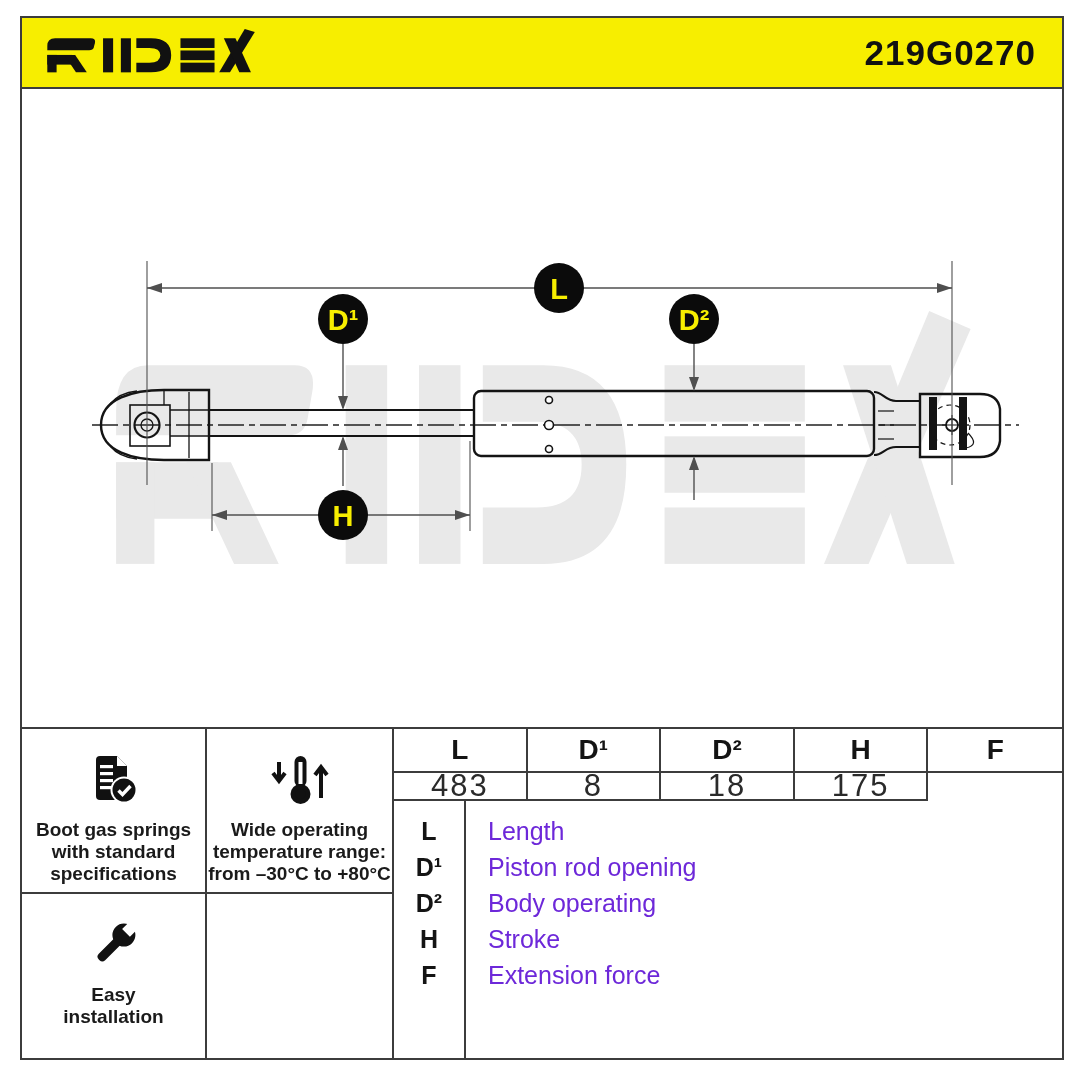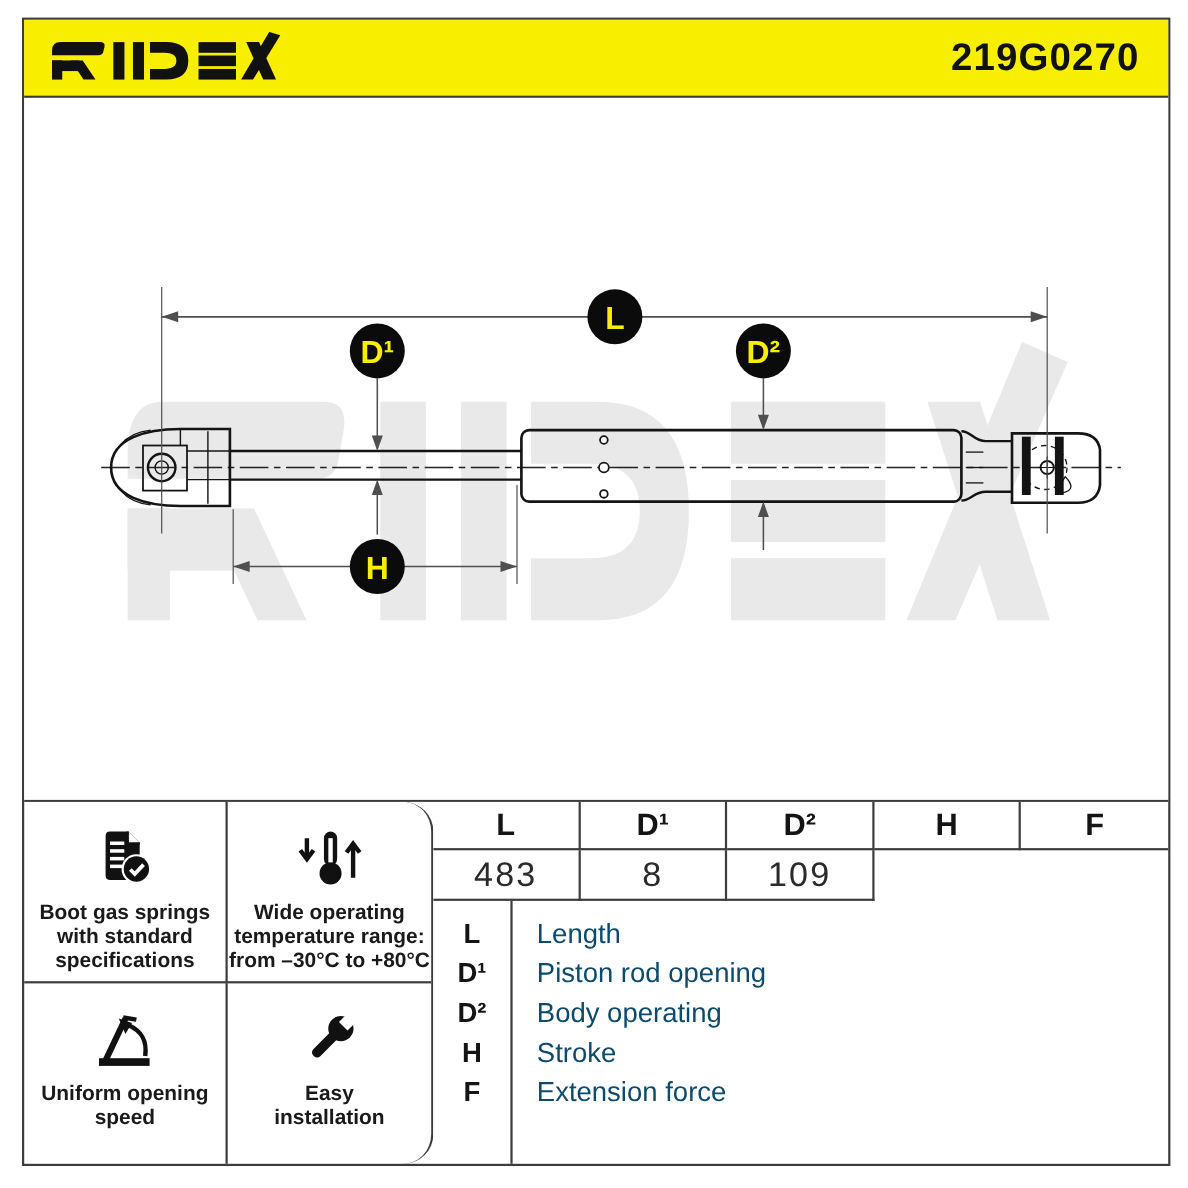--- a/index.html
+++ b/index.html
@@ -13,45 +13,45 @@
           display:flex;align-items:center;justify-content:space-between;
           padding:0 26px 0 20px;box-sizing:border-box;}
   .logo-svg{display:block;}
   .part-number{font-weight:bold;font-size:35px;letter-spacing:1px;color:#111;}
   
   .diagram{flex:1;position:relative;background:#fff;}
   .diagram svg.scene{position:absolute;inset:0;}
   
   .footer{height:329px;border-top:2px solid var(--border-gray,#3c3c3c);display:flex;}
   .features{width:372px;border-right:2px solid var(--border-gray,#3c3c3c);
-            display:grid;grid-template-columns:185px 1fr;grid-template-rows:1fr 1fr;box-sizing:border-box;border-radius:27px;}
+            display:grid;grid-template-columns:185px 1fr;grid-template-rows:1fr 1fr;box-sizing:border-box;}
   .feature-cell{border-right:2px solid var(--border-gray,#3c3c3c);
                 border-bottom:2px solid var(--border-gray,#3c3c3c);
                 display:flex;flex-direction:column;align-items:center;padding-top:20px;box-sizing:border-box;}
   .feature-cell:nth-child(2n){border-right:none;}
   .feature-cell:nth-child(n+3){border-bottom:none;}
   .feature-icon{height:62px;display:flex;align-items:center;justify-content:center;}
   .feature-caption{margin-top:8px;text-align:center;font-weight:bold;font-size:19px;line-height:22px;color:#1a1a1a;}
   .specs{flex:1;display:flex;flex-direction:column;}
   .spec-table{display:grid;grid-template-columns:repeat(5,1fr);}
   .spec-th{height:44px;border-bottom:2px solid var(--border-gray,#3c3c3c);
            border-right:2px solid var(--border-gray,#3c3c3c);
            display:flex;align-items:center;justify-content:center;
            font-weight:bold;font-size:28px;box-sizing:border-box;}
-  .spec-td{height:46px;border-bottom:2px solid var(--border-gray,#3c3c3c);
+  .spec-td{height:28px;border-bottom:2px solid var(--border-gray,#3c3c3c);
            border-right:2px solid var(--border-gray,#3c3c3c);
            display:flex;align-items:center;justify-content:center;
            font-size:31px;letter-spacing:2px;color:#2a2a2a;box-sizing:border-box;}
   .spec-th:nth-child(5),.spec-td:nth-child(10){border-right:none;}
   .legend{position:relative;flex:1;padding-top:12px;}
   .legend::before{content:"";position:absolute;left:70px;top:0;bottom:0;width:2px;
                   background:var(--border-gray,#3c3c3c);}
   .legend-row{display:flex;height:36px;align-items:center;}
   .legend-key{width:70px;text-align:center;font-weight:bold;font-size:25px;}
-  .legend-desc{padding-left:24px;font-size:25px;color:#0c4a6e;}
+  .legend-desc{padding-left:24px;font-size:25px;color:#6d28d9;}
   .hidden-defs{position:absolute;width:0;height:0;overflow:hidden;}
 </style>
 </head>
 <body>
 
 <svg class="hidden-defs" aria-hidden="true">
   <defs>
     <g id="ridex-logo-paths">
 
       <path d="M6,27.5 V22 Q6,12 16,12 H62 Q69,12 67.5,18 L66,24 Q65,27.5 60,27.5 Z"></path>
@@ -214,35 +214,20 @@
               <circle cx="29.5" cy="42" r="5" fill="#111"></circle>
             </svg>
           </div>
           <div class="feature-caption">
             <div>Wide operating</div>
             <div>temperature range:</div>
             <div>from –30°C to +80°C</div>
           </div>
         </div>
 
-        <div class="feature-cell">
-          <div class="feature-icon">
-            <svg width="56" height="56" viewBox="0 0 56 56">
-              <rect x="4" y="45" width="46" height="7" fill="#111"></rect>
-              <line x1="10" y1="47" x2="28" y2="9" stroke="#111" stroke-width="5.5"></line>
-              <line x1="26" y1="8" x2="38" y2="10" stroke="#111" stroke-width="4"></line>
-              <path d="M46,43 C48,28 42,20 31,15" stroke="#111" stroke-width="4" fill="none"></path>
-              <polygon points="22,9 34,13 28,23" fill="#111"></polygon>
-            </svg>
-          </div>
-          <div class="feature-caption">
-            <div>Uniform opening</div>
-            <div>speed</div>
-          </div>
-        </div>
 
         <div class="feature-cell">
           <div class="feature-icon">
             <svg width="56" height="56" viewBox="0 0 56 56">
               <g transform="rotate(45 28 28)">
                 <circle cx="28" cy="14" r="11.5" fill="#111"></circle>
                 <rect x="22.5" y="-4" width="11" height="15" fill="#fff"></rect>
                 <rect x="23.5" y="18" width="9" height="31" rx="4" fill="#111"></rect>
               </g>
             </svg>
@@ -256,21 +241,22 @@
 
       <div class="specs">
         <div class="spec-table">
           <div class="spec-th">L</div>
           <div class="spec-th">D¹</div>
           <div class="spec-th">D²</div>
           <div class="spec-th">H</div>
           <div class="spec-th">F</div>
           <div class="spec-td">483</div>
           <div class="spec-td">8</div>
-          <div class="spec-td">109</div>
+          <div class="spec-td">18</div>
+          <div class="spec-td">175</div>
         </div>
 
         <div class="legend">
           <div class="legend-row">
             <div class="legend-key">L</div>
             <div class="legend-desc">Length</div>
           </div>
           <div class="legend-row">
             <div class="legend-key">D¹</div>
             <div class="legend-desc">Piston rod opening</div>

